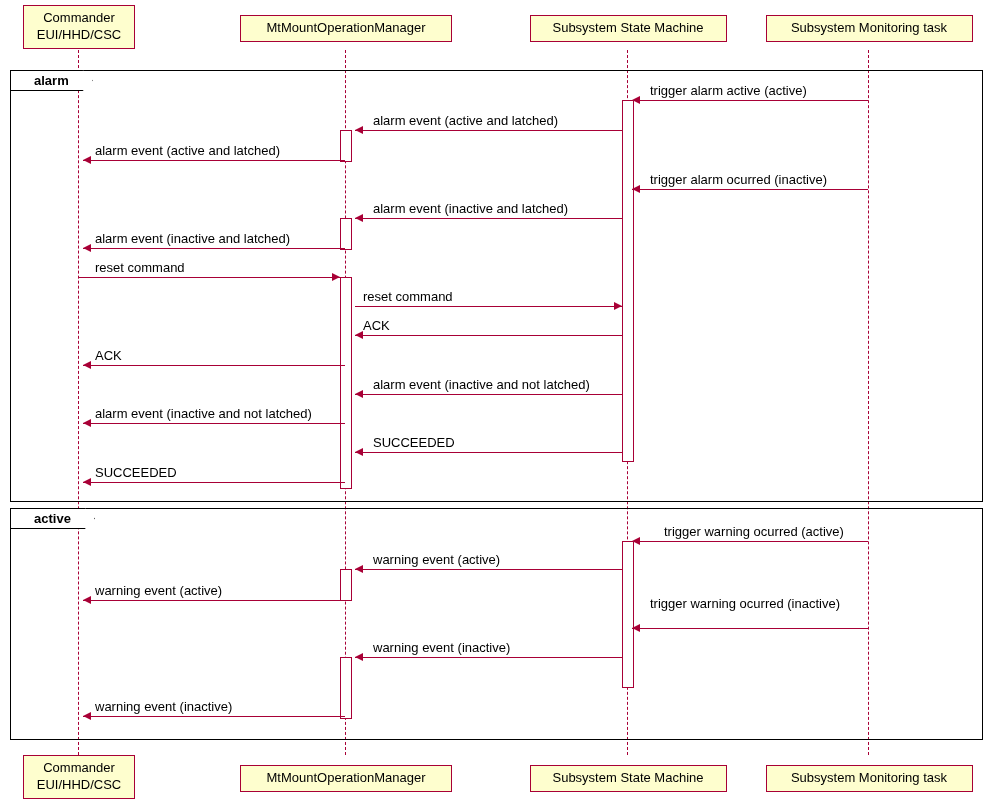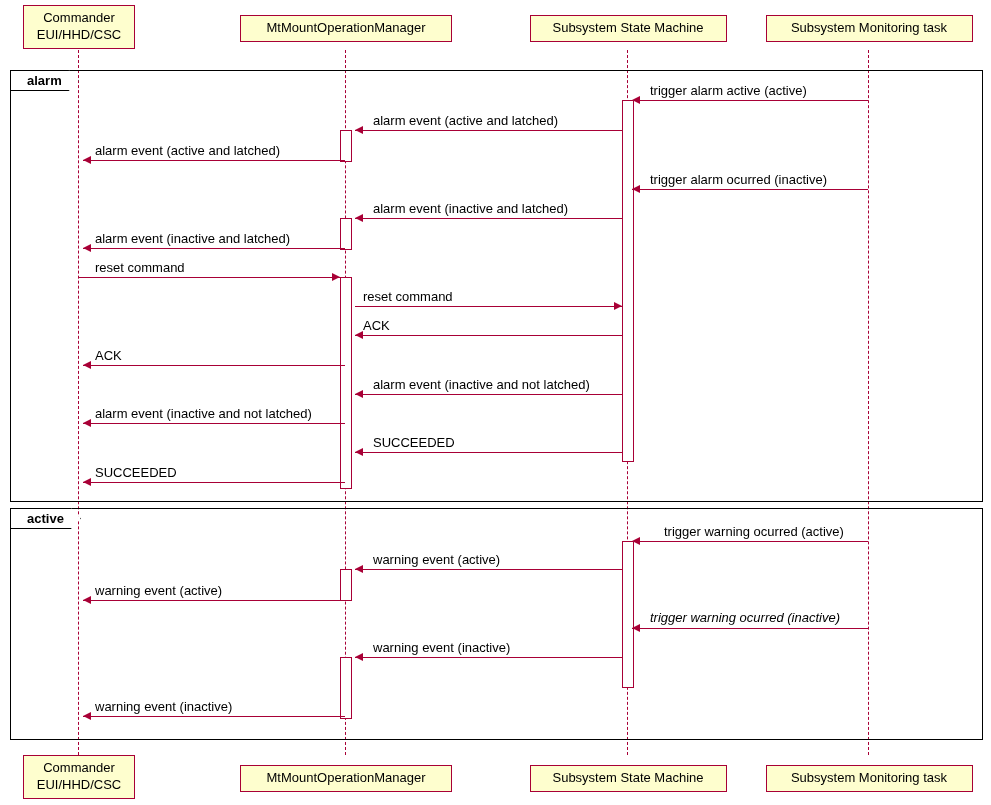--- a/index.html
+++ b/index.html
@@ -1,21 +1,21 @@
 <!DOCTYPE html>
 <html><head>
 <meta charset="utf-8">
 <style>
 body{margin:0;font-family:sans-serif;font-size:13px;background:#fff}
 .diagram{position:relative;width:991px;height:805px}
 .participant{position:absolute;background:#FEFECE;border:1px solid #A80036;padding:4px 8px;text-align:center;line-height:1.3}
 .lifeline{position:absolute;width:0;border-left:1px dashed #A80036;top:50px;bottom:50px}
 .activation{position:absolute;width:10px;background:#fff;border:1px solid #A80036}
 .groupbox{position:absolute;border:1px solid #000;background:transparent}
-.grouplabel{position:absolute;background:#fff;border:1px solid #000;border-top-left-radius:0;padding:2px 16px;font-weight:bold;font-size:13px;clip-path:polygon(0 0,calc(100% - 10px) 0,100% 50%,calc(100% - 10px) 100%,0 100%)}
+.grouplabel{position:absolute;background:#fff;border:1px solid #000;border-top-left-radius:0;padding:2px 23px;font-weight:bold;font-size:13px;clip-path:polygon(0 0,calc(100% - 10px) 0,100% 50%,calc(100% - 10px) 100%,0 100%)}
 .msglabel{position:absolute;font-size:13px;white-space:nowrap}
 .arrow{position:absolute;height:0;border-top:1px solid #A80036}
 .arrowhead{position:absolute;width:0;height:0;border-top:4px solid transparent;border-bottom:4px solid transparent}
 .arrowhead.left{border-right:8px solid #A80036}
 .arrowhead.right{border-left:8px solid #A80036}
 </style>
 </head>
 <body>
 
 <div class="diagram" id="dg">
@@ -88,20 +88,20 @@
     <div class="arrowhead left" style="top: 537px; left: 632px;"></div>
     <div class="msglabel" style="left: 650px; top: 524px; margin-left: 14px;">trigger warning ocurred (active)</div>
     <div class="arrow" style="left: 355px; top: 569px; width: 267px;"></div>
     <div class="arrowhead left" style="top: 565px; left: 355px;"></div>
     <div class="msglabel" style="left: 373px; top: 552px;">warning event (active)</div>
     <div class="arrow" style="left: 83px; top: 600px; width: 262px;"></div>
     <div class="arrowhead left" style="top: 596px; left: 83px;"></div>
     <div class="msglabel" style="left: 95px; top: 583px;">warning event (active)</div>
     <div class="arrow" style="left: 632px; top: 628px; width: 236px;"></div>
     <div class="arrowhead left" style="top: 624px; left: 632px;"></div>
-    <div class="msglabel" style="left: 650px; top: 610px; font-style: italic;">trigger warning ocurred (inactive)</div>
+    <div class="msglabel" style="left: 650px; top: 596px;">trigger warning ocurred (inactive)</div>
     <div class="arrow" style="left: 355px; top: 657px; width: 267px;"></div>
     <div class="arrowhead left" style="top: 653px; left: 355px;"></div>
     <div class="msglabel" style="left: 373px; top: 640px;">warning event (inactive)</div>
     <div class="arrow" style="left: 83px; top: 716px; width: 262px;"></div>
     <div class="arrowhead left" style="top: 712px; left: 83px;"></div>
     <div class="msglabel" style="left: 95px; top: 699px;">warning event (inactive)</div>
   </div>
 
 </body></html>

